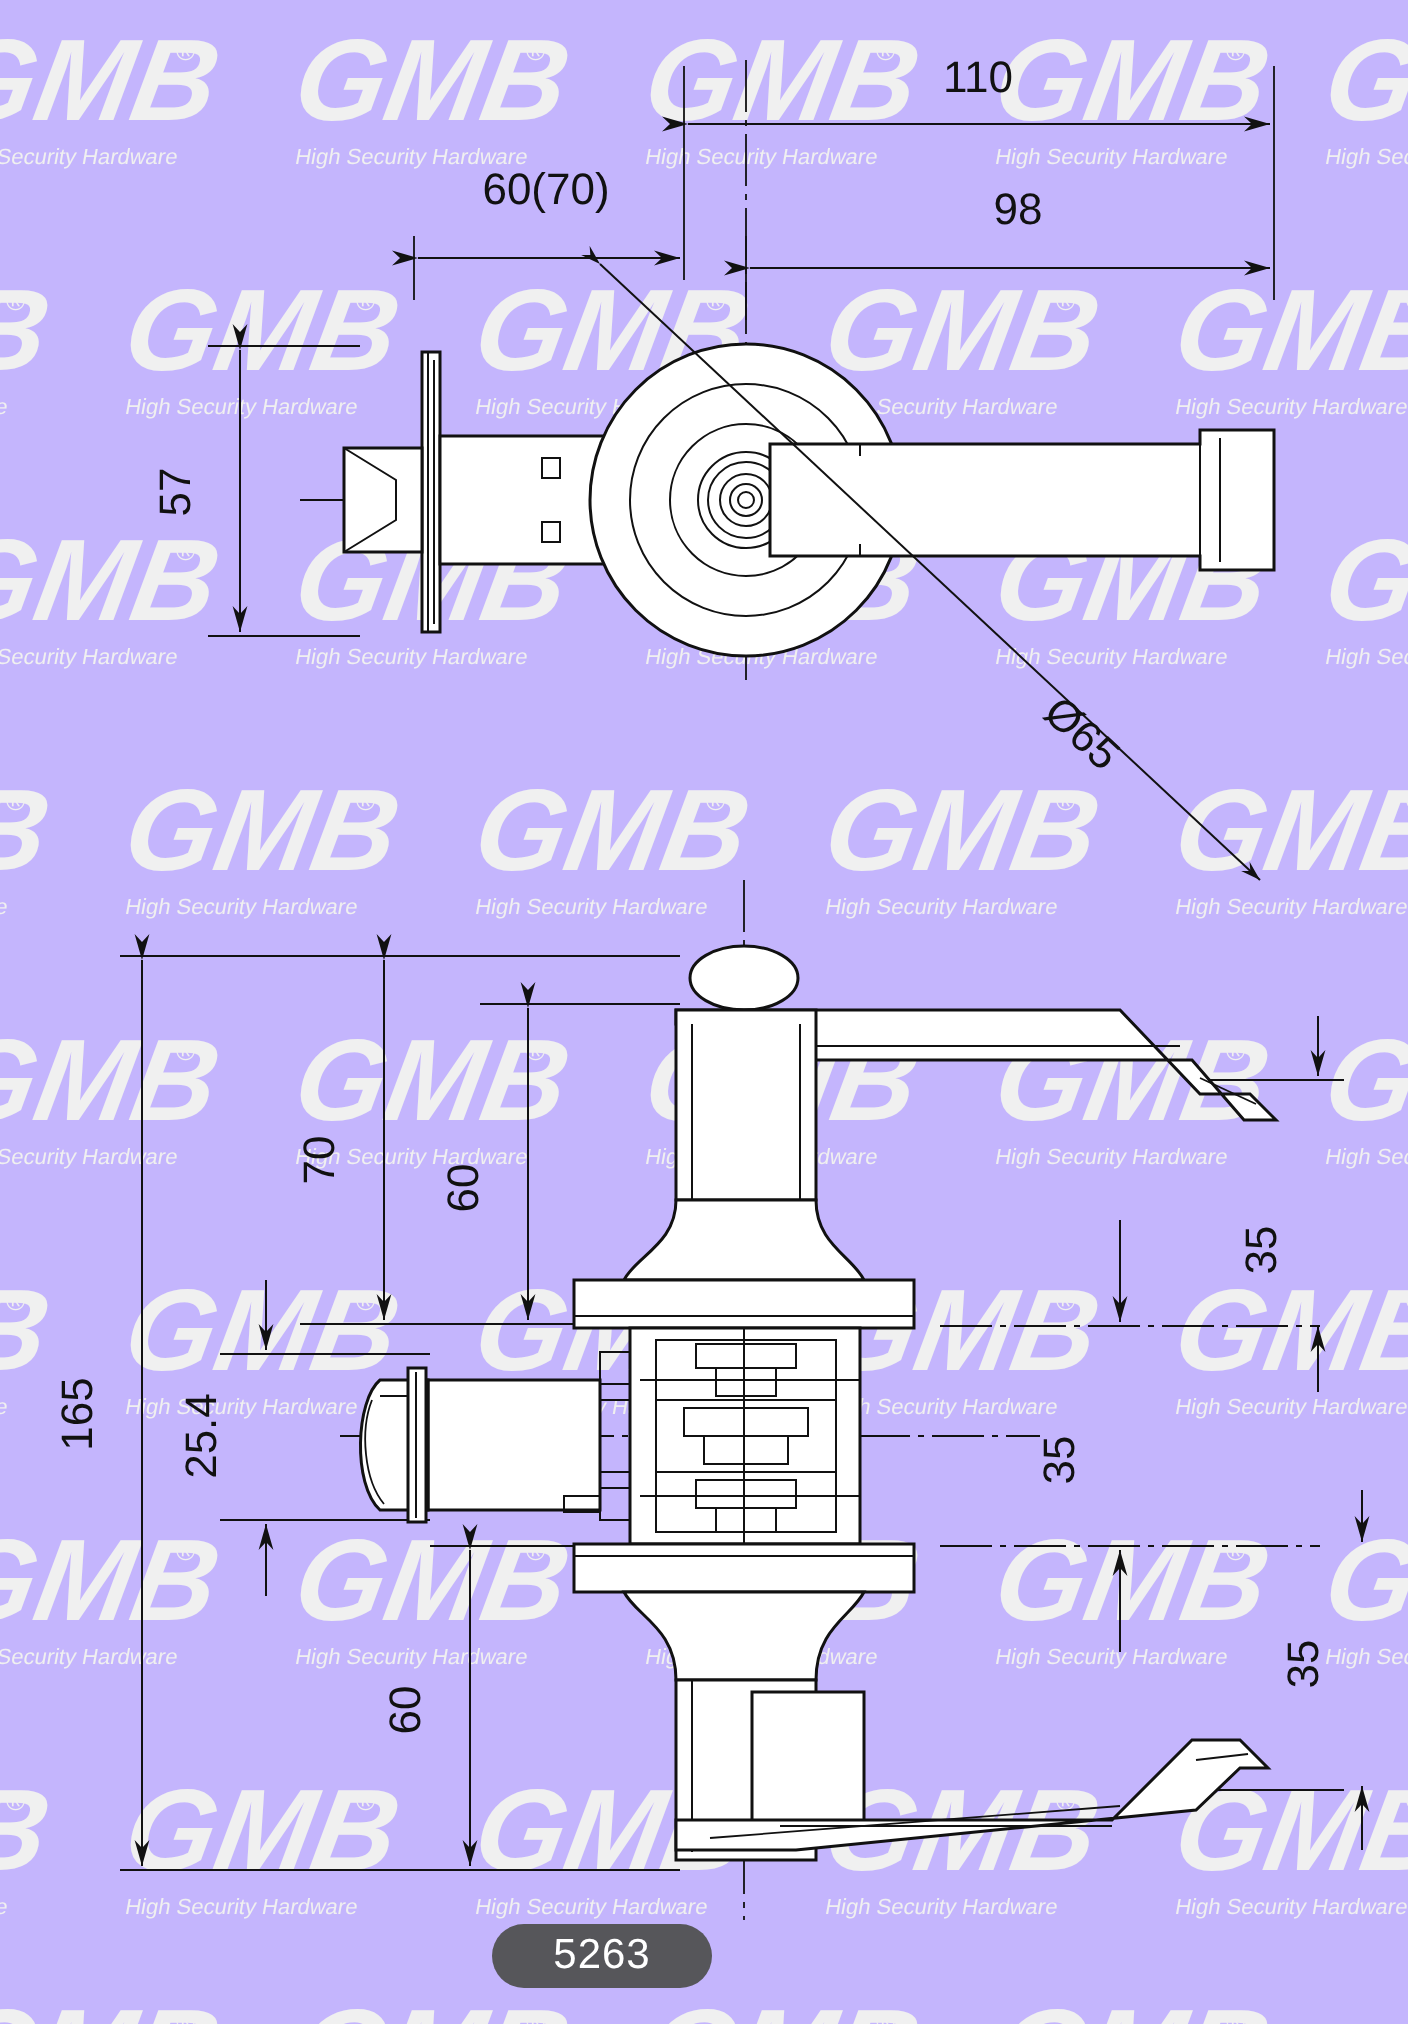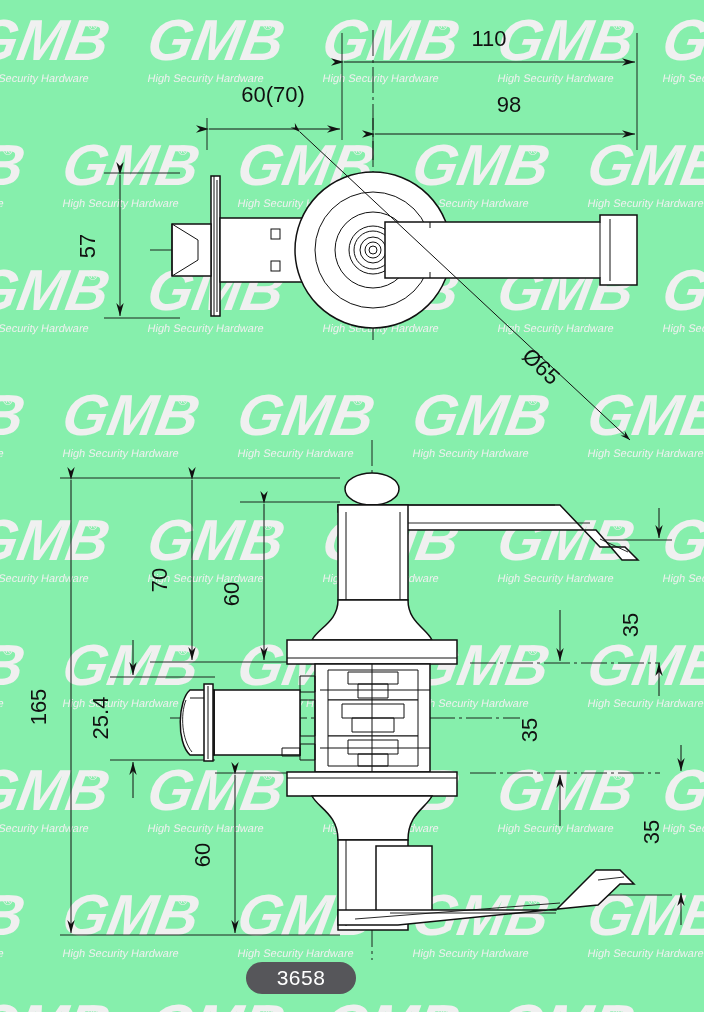--- a/index.html
+++ b/index.html
@@ -1,20 +1,20 @@
 <!DOCTYPE html>
 <html><head>
 <meta charset="utf-8">
 <style>
   html,body{margin:0;padding:0;background:#ffffff;}
   body{font-family:"Liberation Sans",sans-serif;}
   #page{
     position:relative;
     width:704px;height:1012px;
-    background:#86efac;
+    background:#c4b5fd;
     overflow:hidden;
   }
   #wm{position:absolute;inset:0;z-index:0;pointer-events:none;}
   #draw{position:absolute;inset:0;z-index:2;}
   #badge{
     position:absolute;z-index:3;
     left:246px;top:962px;width:110px;height:32px;
     background:#56565a;border-radius:16px;
     display:flex;align-items:center;justify-content:center;
   }
@@ -332,16 +332,16 @@
         <path class="wh" d="M338,910 L556,910 L596,870 L620,870 L634,884
                  L620,884 L598,905 L398,925 L338,925 Z"></path>
         <path class="lnH" d="M355,919 L560,903"></path>
         <path class="lnH" d="M390,913 L556,913"></path>
         <path class="lnH" d="M598,880 L624,877"></path>
       </g>
     </g>
   </svg>
 
   <div id="badge">
-    <span>3658</span>
+    <span>5263</span>
   </div>
 
 </div>
 
 </body></html>

